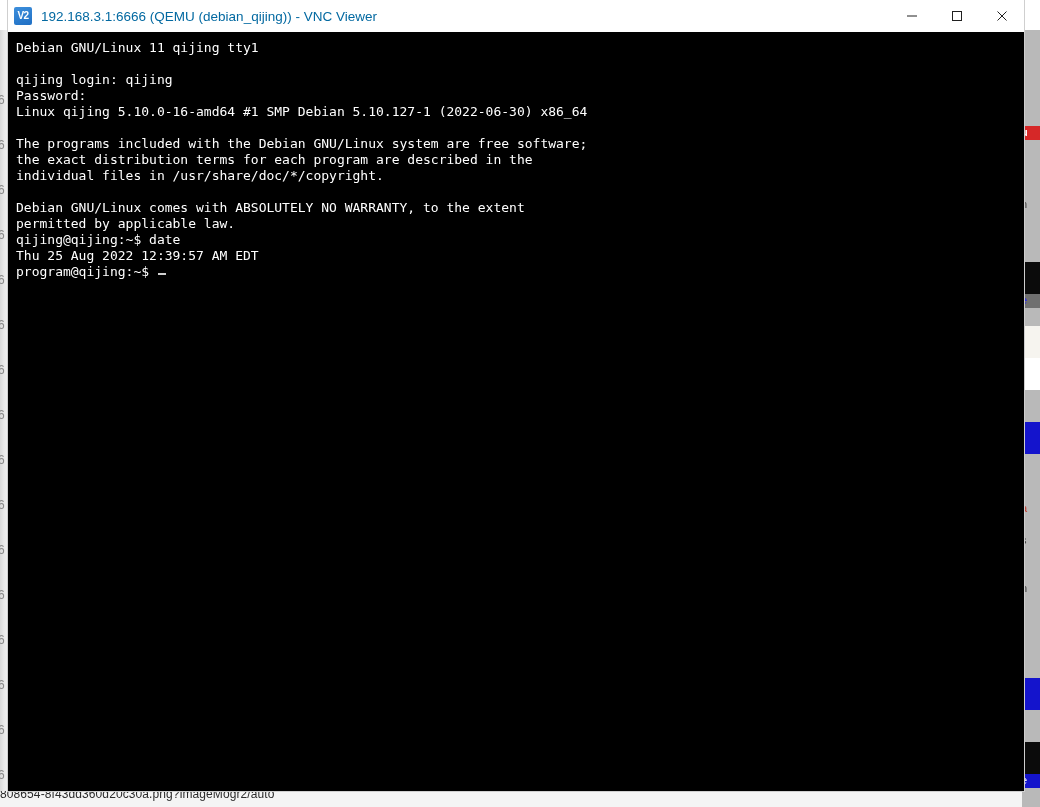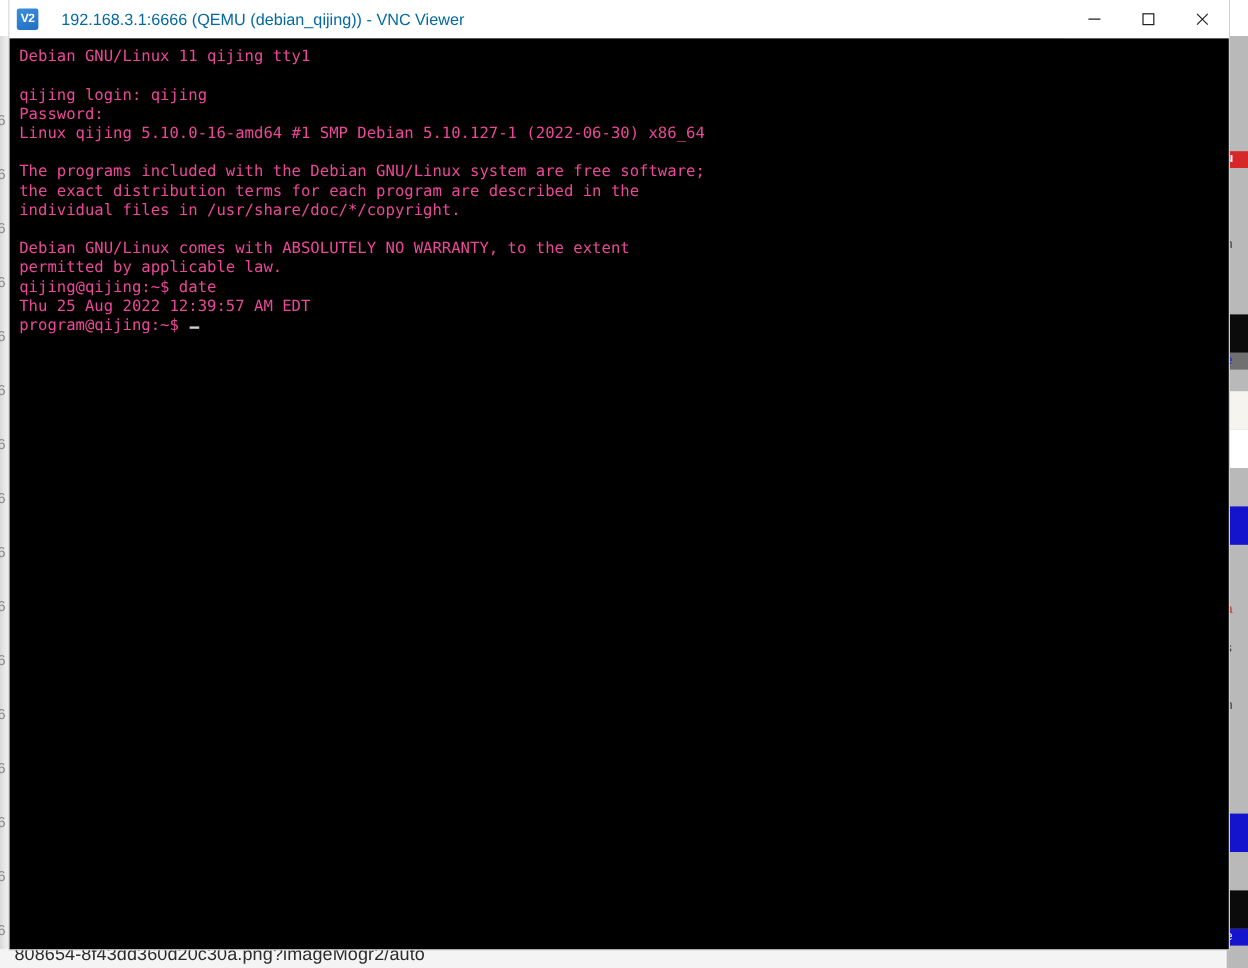--- a/index.html
+++ b/index.html
@@ -66,23 +66,23 @@
   
   #bg-bottom-strip {
     position: absolute;
     left: 0; top: 791px;
     width: 1022px; height: 16px;
     background: #f4f4f4;
     overflow: hidden;
   }
   #bg-bottom-strip .clipped-url {
     position: absolute;
-    left: 12px; top: -4px;
-    font-family: "Liberation Sans", sans-serif;
-    font-size: 15px;
+    left: 0; top: -4px;
+    font-family: "Liberation Sans", sans-serif;
+    font-size: 12px;
     color: #2b2b2b;
     white-space: nowrap;
     letter-spacing: 0.1px;
   }
 
   
   #vnc-window {
     position: absolute;
     left: 8px; top: 0px;
     width: 1016px; height: 791px;
@@ -95,21 +95,21 @@
     height: 32px;
     background: #ffffff;
     border-bottom: 1px solid #e3e3e3;
     display: flex;
     align-items: center;
   }
 
   #vnc-app-icon {
     width: 18px; height: 18px;
     margin-left: 6px;
-    margin-right: 19px;
+    margin-right: 9px;
     background: linear-gradient(160deg, #3d8fdc 0%, #1f6fc4 100%);
     border-radius: 2px;
     position: relative;
     flex: none;
   }
   #vnc-app-icon .glyph {
     position: absolute;
     left: 0; top: 0;
     width: 18px; height: 18px;
     line-height: 18px;
@@ -153,21 +153,21 @@
     width: 1016px;
     height: 759px;
     background: #000000;
     overflow: hidden;
     padding: 0;
   }
   #terminal-text {
     font-family: "DejaVu Sans Mono", "Liberation Mono", monospace;
     font-size: 13px;
     line-height: 16px;
-    color: #ec4899;
+    color: #ffffff;
     white-space: pre;
     margin: 0;
     padding: 8px 0 0 8px;
     letter-spacing: 0px;
   }
   .cursor-block {
     display: inline-block;
     width: 8px;
     height: 2px;
     background: #cfcfcf;

